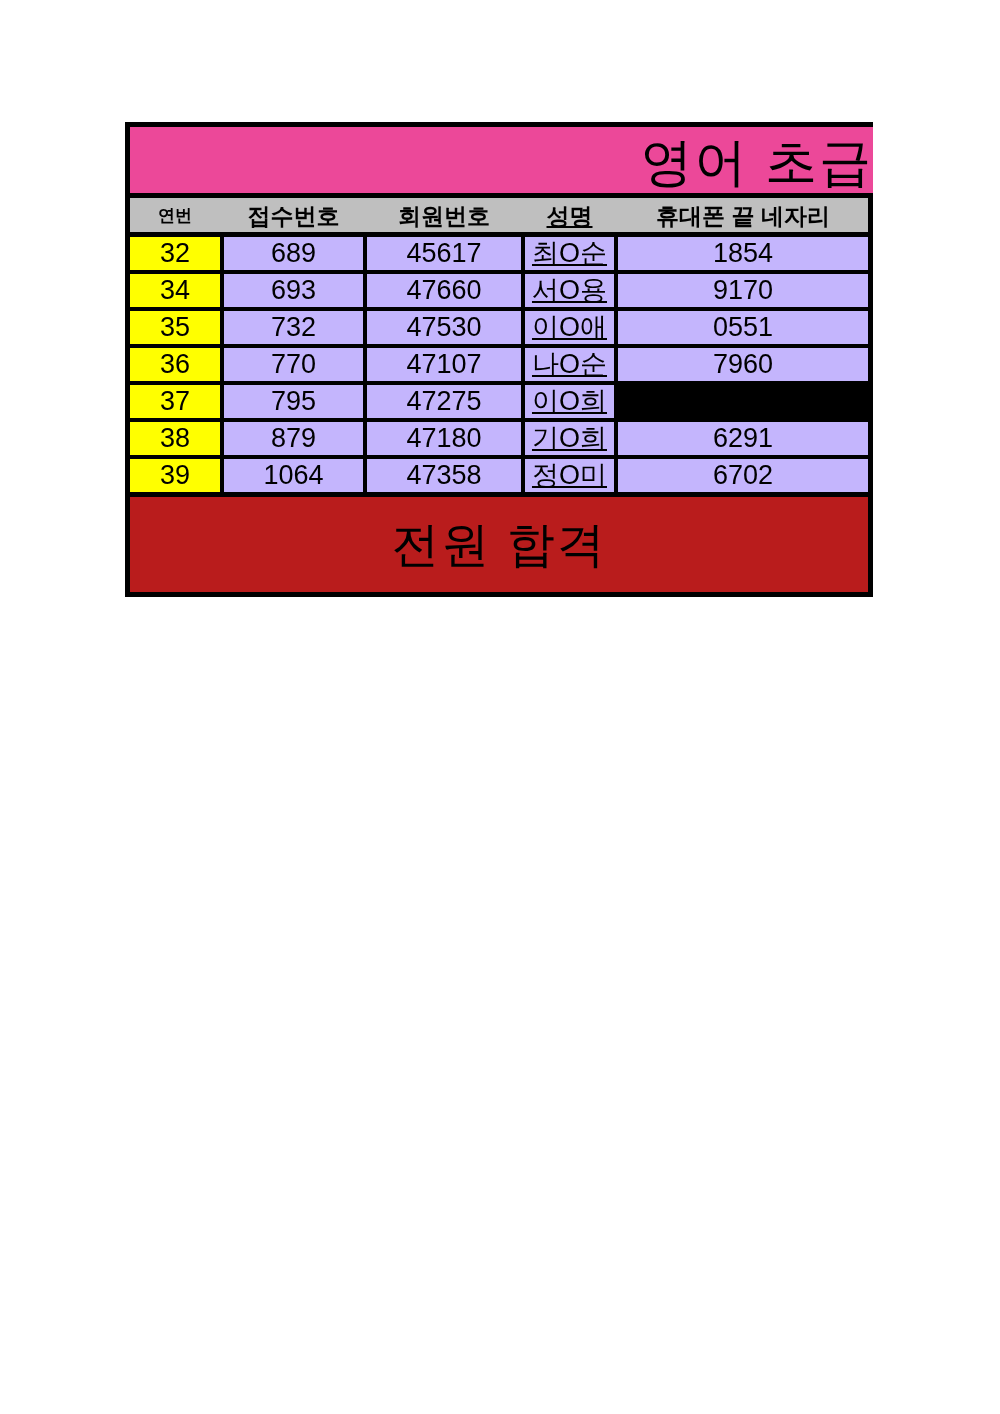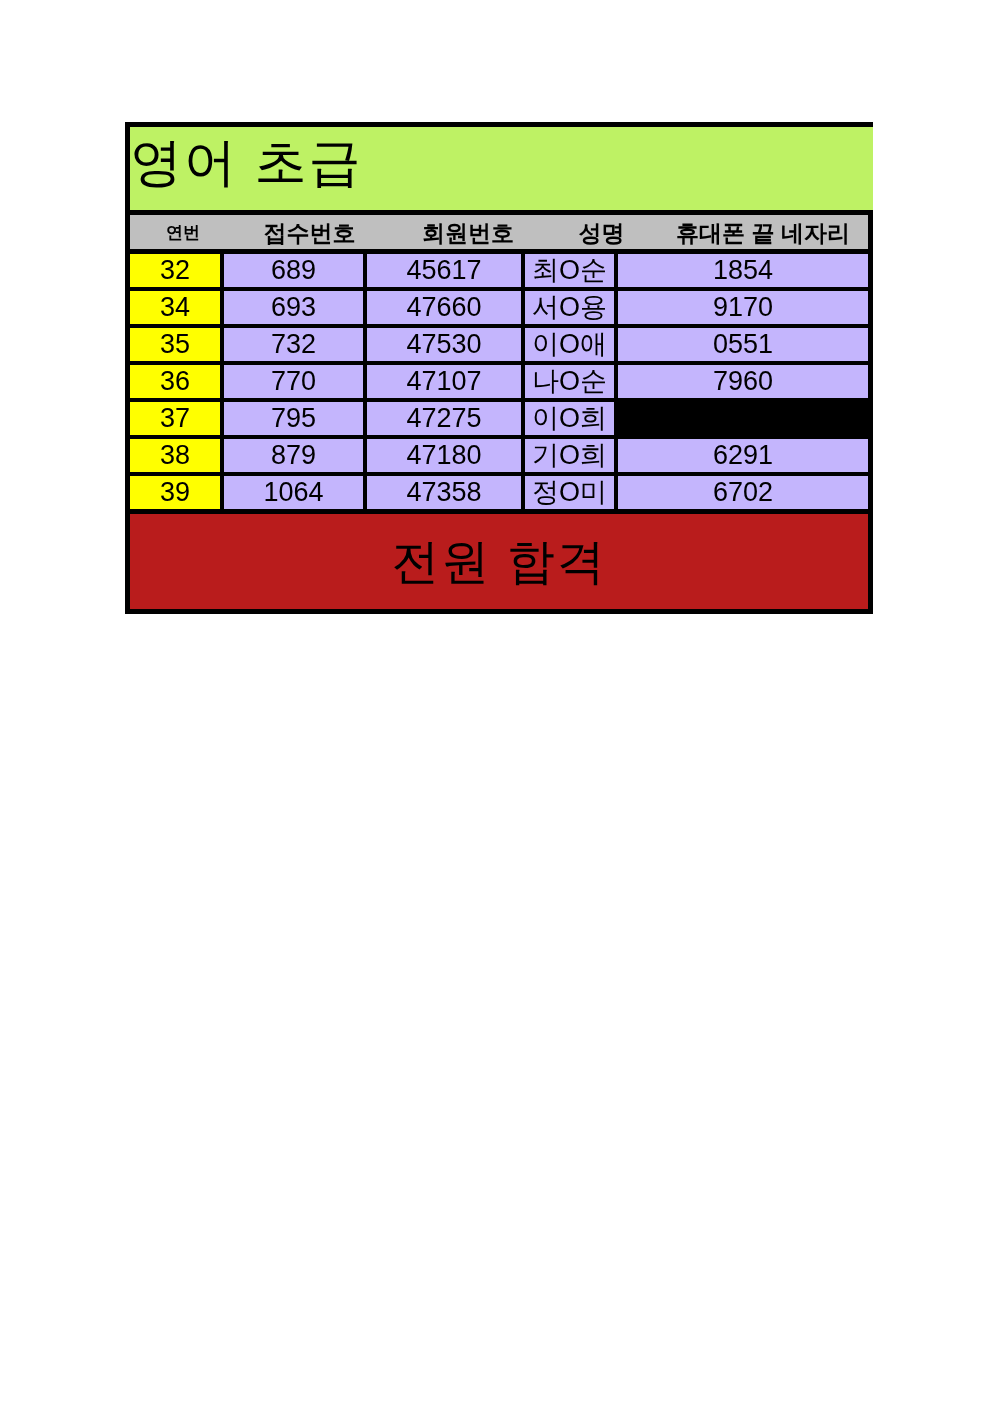--- a/index.html
+++ b/index.html
@@ -20,26 +20,26 @@
   }
   .sheet {
     position: absolute;
     left: 125px;
     top: 122px;
     width: 748px;
   }
   .title-row {
     box-sizing: border-box;
     width: 100%;
-    height: 88px;
+    height: 71px;
     border-top: 5px solid #000;
     border-left: 5px solid #000;
     
-    background: #bef264;
-    text-align: left;
+    background: #ec4899;
+    text-align: right;
     font-size: 52px;
     line-height: 71px;
     letter-spacing: 2px;
     white-space: nowrap;
   }
   .header-row {
     box-sizing: border-box;
     width: 100%;
     height: 39px;
     border-top: 5px solid #000;
@@ -50,21 +50,20 @@
     column-gap: 4px;
     align-items: center;
   }
   .header-row .cell {
     text-align: center;
     font-weight: bold;
     font-size: 23px;
     line-height: 34px;
     background: transparent;
     white-space: nowrap;
-    padding-left: 8px;
   }
   .header-row .cell.c1 { font-size: 17px; }
   .data-wrap {
     box-sizing: border-box;
     width: 100%;
     border-top: 5px solid #000;
     border-left: 5px solid #000;
     border-right: 5px solid #000;
   }
   .row {
@@ -80,21 +79,21 @@
     line-height: 33px;
     text-align: center;
     font-size: 27px;
     background: #c4b5fd;
     overflow: hidden;
     white-space: nowrap;
   }
   .c1 { width: 90px;  flex: 0 0 90px; }
   .c2 { width: 139px; flex: 0 0 139px; }
   .c3 { width: 154px; flex: 0 0 154px; }
-  .c4 { width: 89px;  flex: 0 0 89px; }
+  .c4 { width: 89px;  flex: 0 0 89px; text-decoration: underline; }
   .c5 { width: 250px; flex: 1 1 250px; }
   .row .c1 { background: #ffff00; }
   .footer-row {
     box-sizing: border-box;
     width: 100%;
     height: 105px;
     border: 5px solid #000;
     border-top-width: 5px;
     background: #b91c1c;
     text-align: center;

